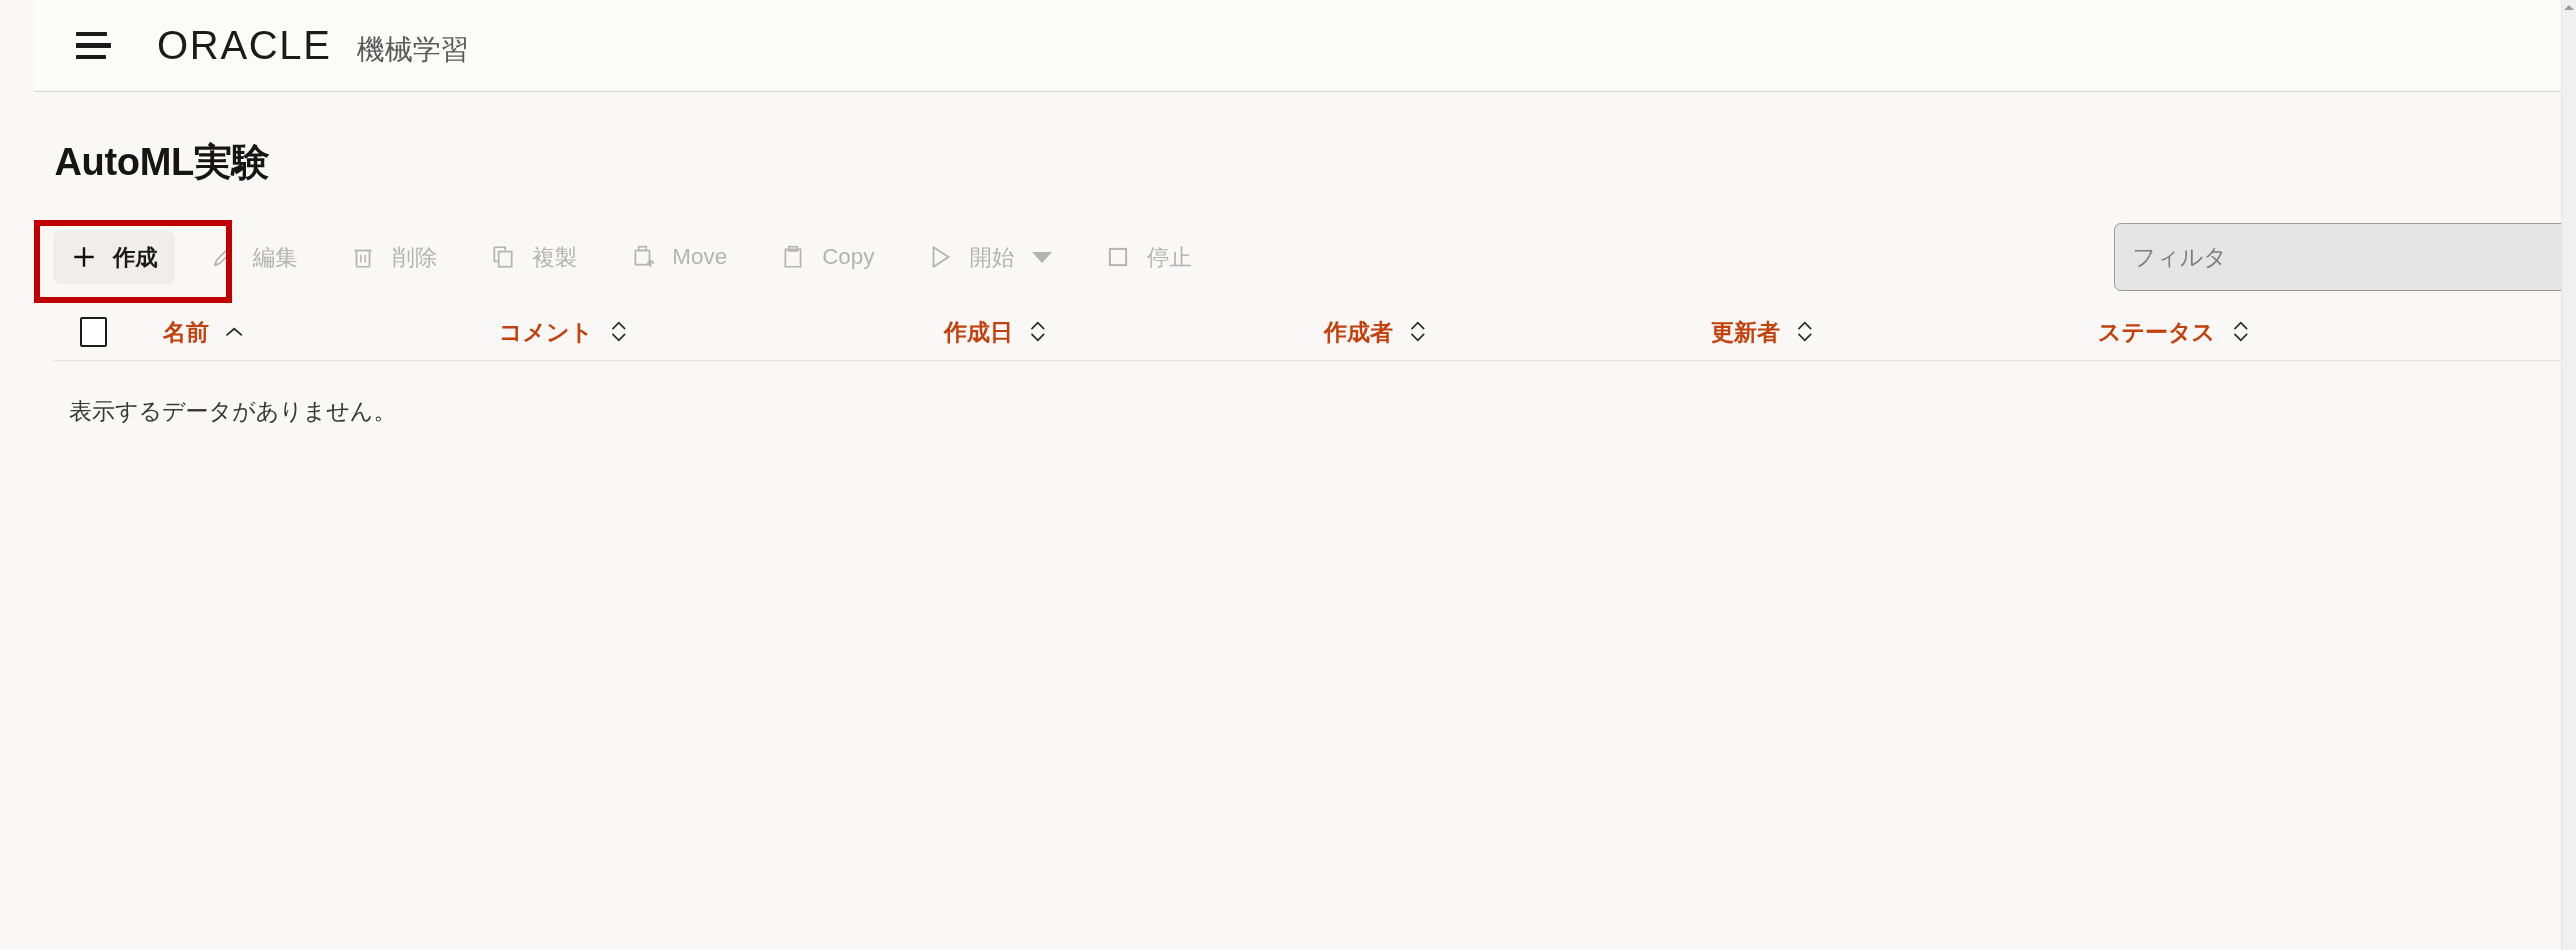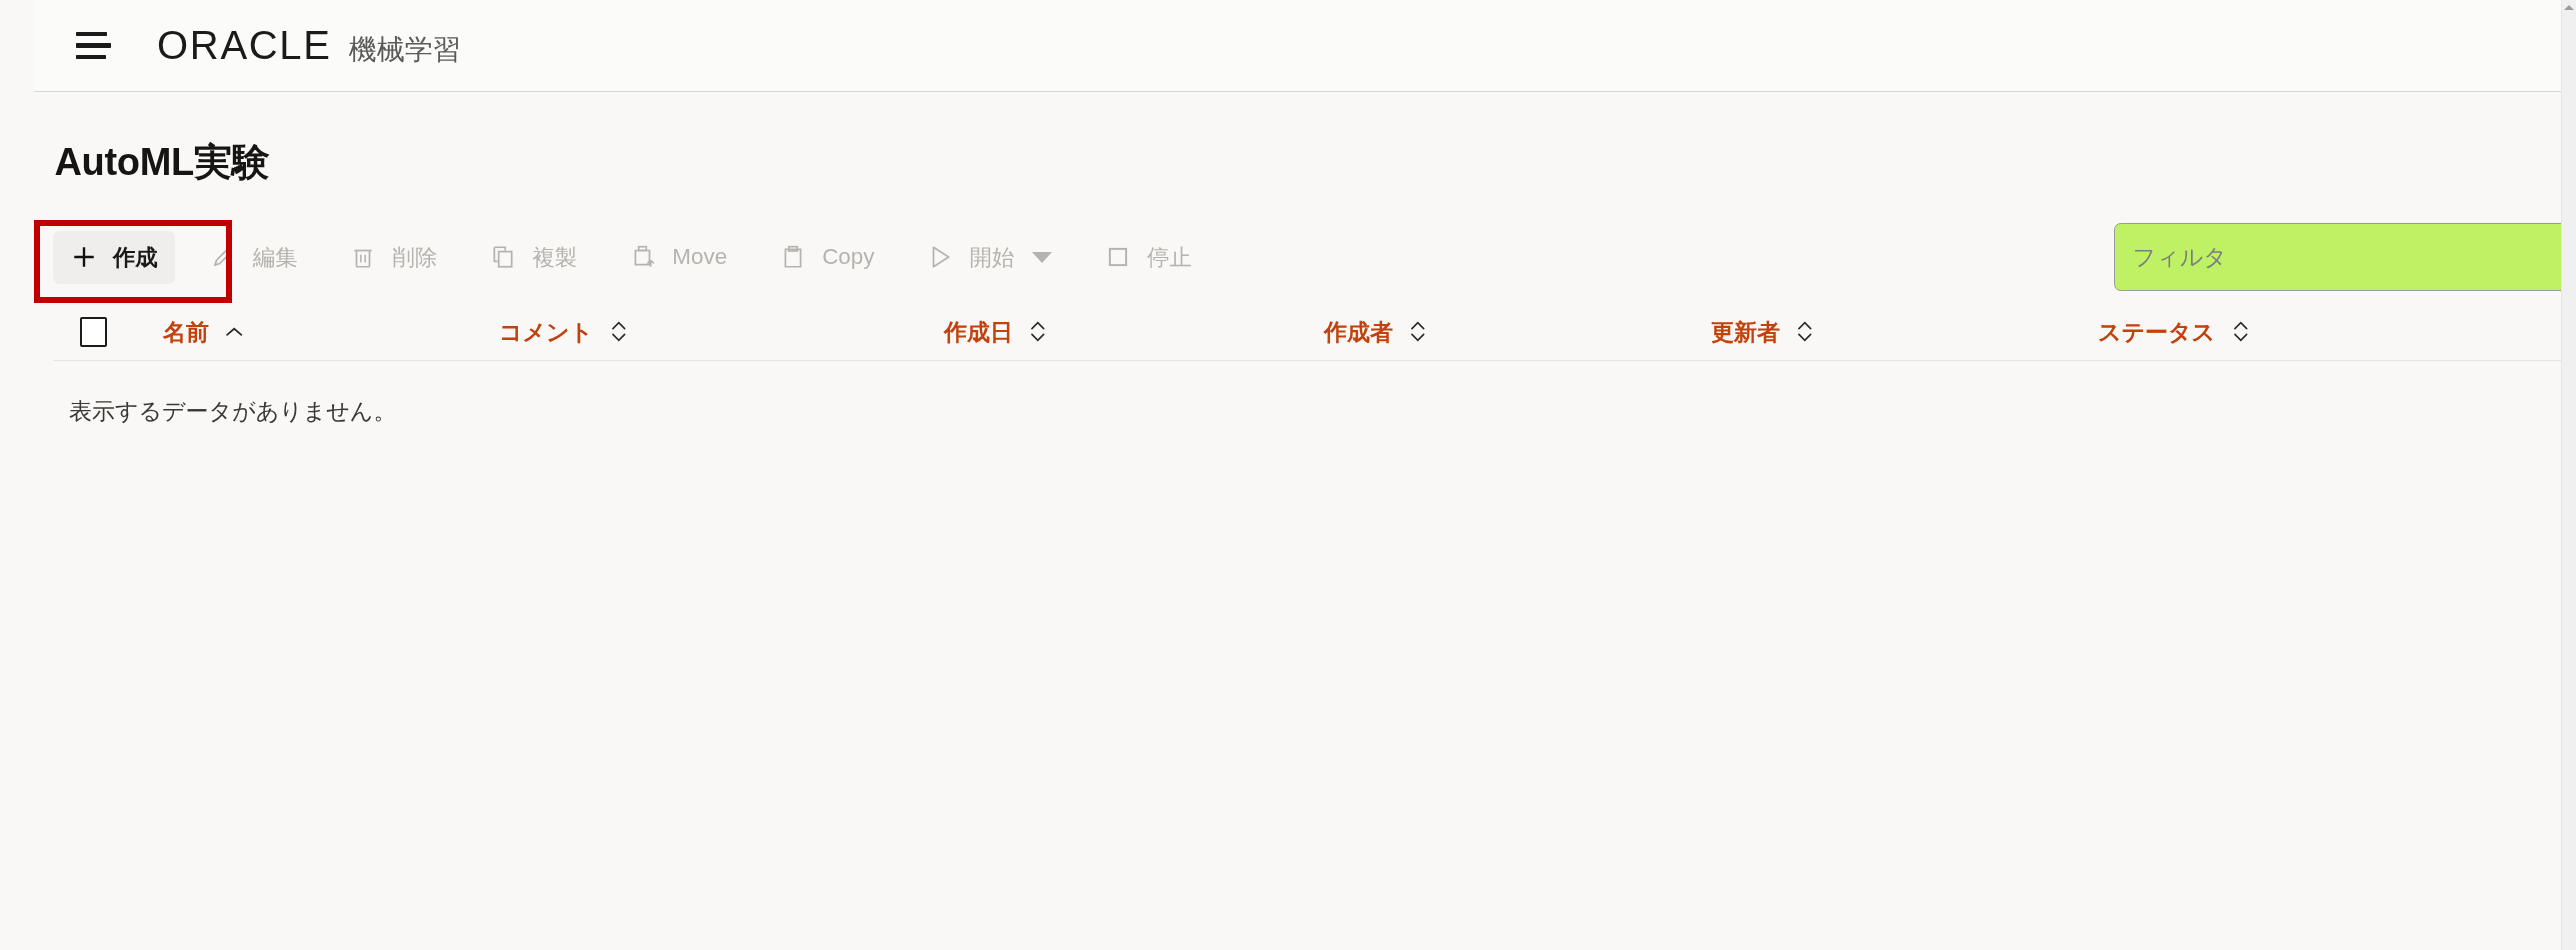--- a/index.html
+++ b/index.html
@@ -65,21 +65,21 @@
   .brand-oracle {
     font-size: 40px;
     font-weight: 400;
     letter-spacing: 1.7px;
     color: #1b1b1b;
     font-family: "Liberation Sans", "DejaVu Sans", sans-serif;
   }
   .brand-sub {
     font-size: 28px;
     color: #5a5a5a;
-    margin-left: 17px;
+    margin-left: 25px;
     font-weight: 400;
   }
 
   .header-right {
     margin-left: auto;
     display: flex;
     align-items: center;
     height: 100%;
     padding-right: 23px;
   }
@@ -277,21 +277,21 @@
   }
 
   .filter-input {
     position: absolute;
     right: 19px;
     top: 6.8px;
     width: 462px;
     height: 68px;
     border: 1.4px solid #9a9a9a;
     border-radius: 6.8px;
-    background: #bef264;
+    background: #e5e5e5;
     box-sizing: border-box;
     font-size: 23px;
     color: #5b5b5b;
     padding: 0 17.6px;
     font-family: "Liberation Sans", "DejaVu Sans", sans-serif;
     outline: none;
   }
   .filter-input::placeholder { color: #7d7d7d; opacity: 1; }
 
   

